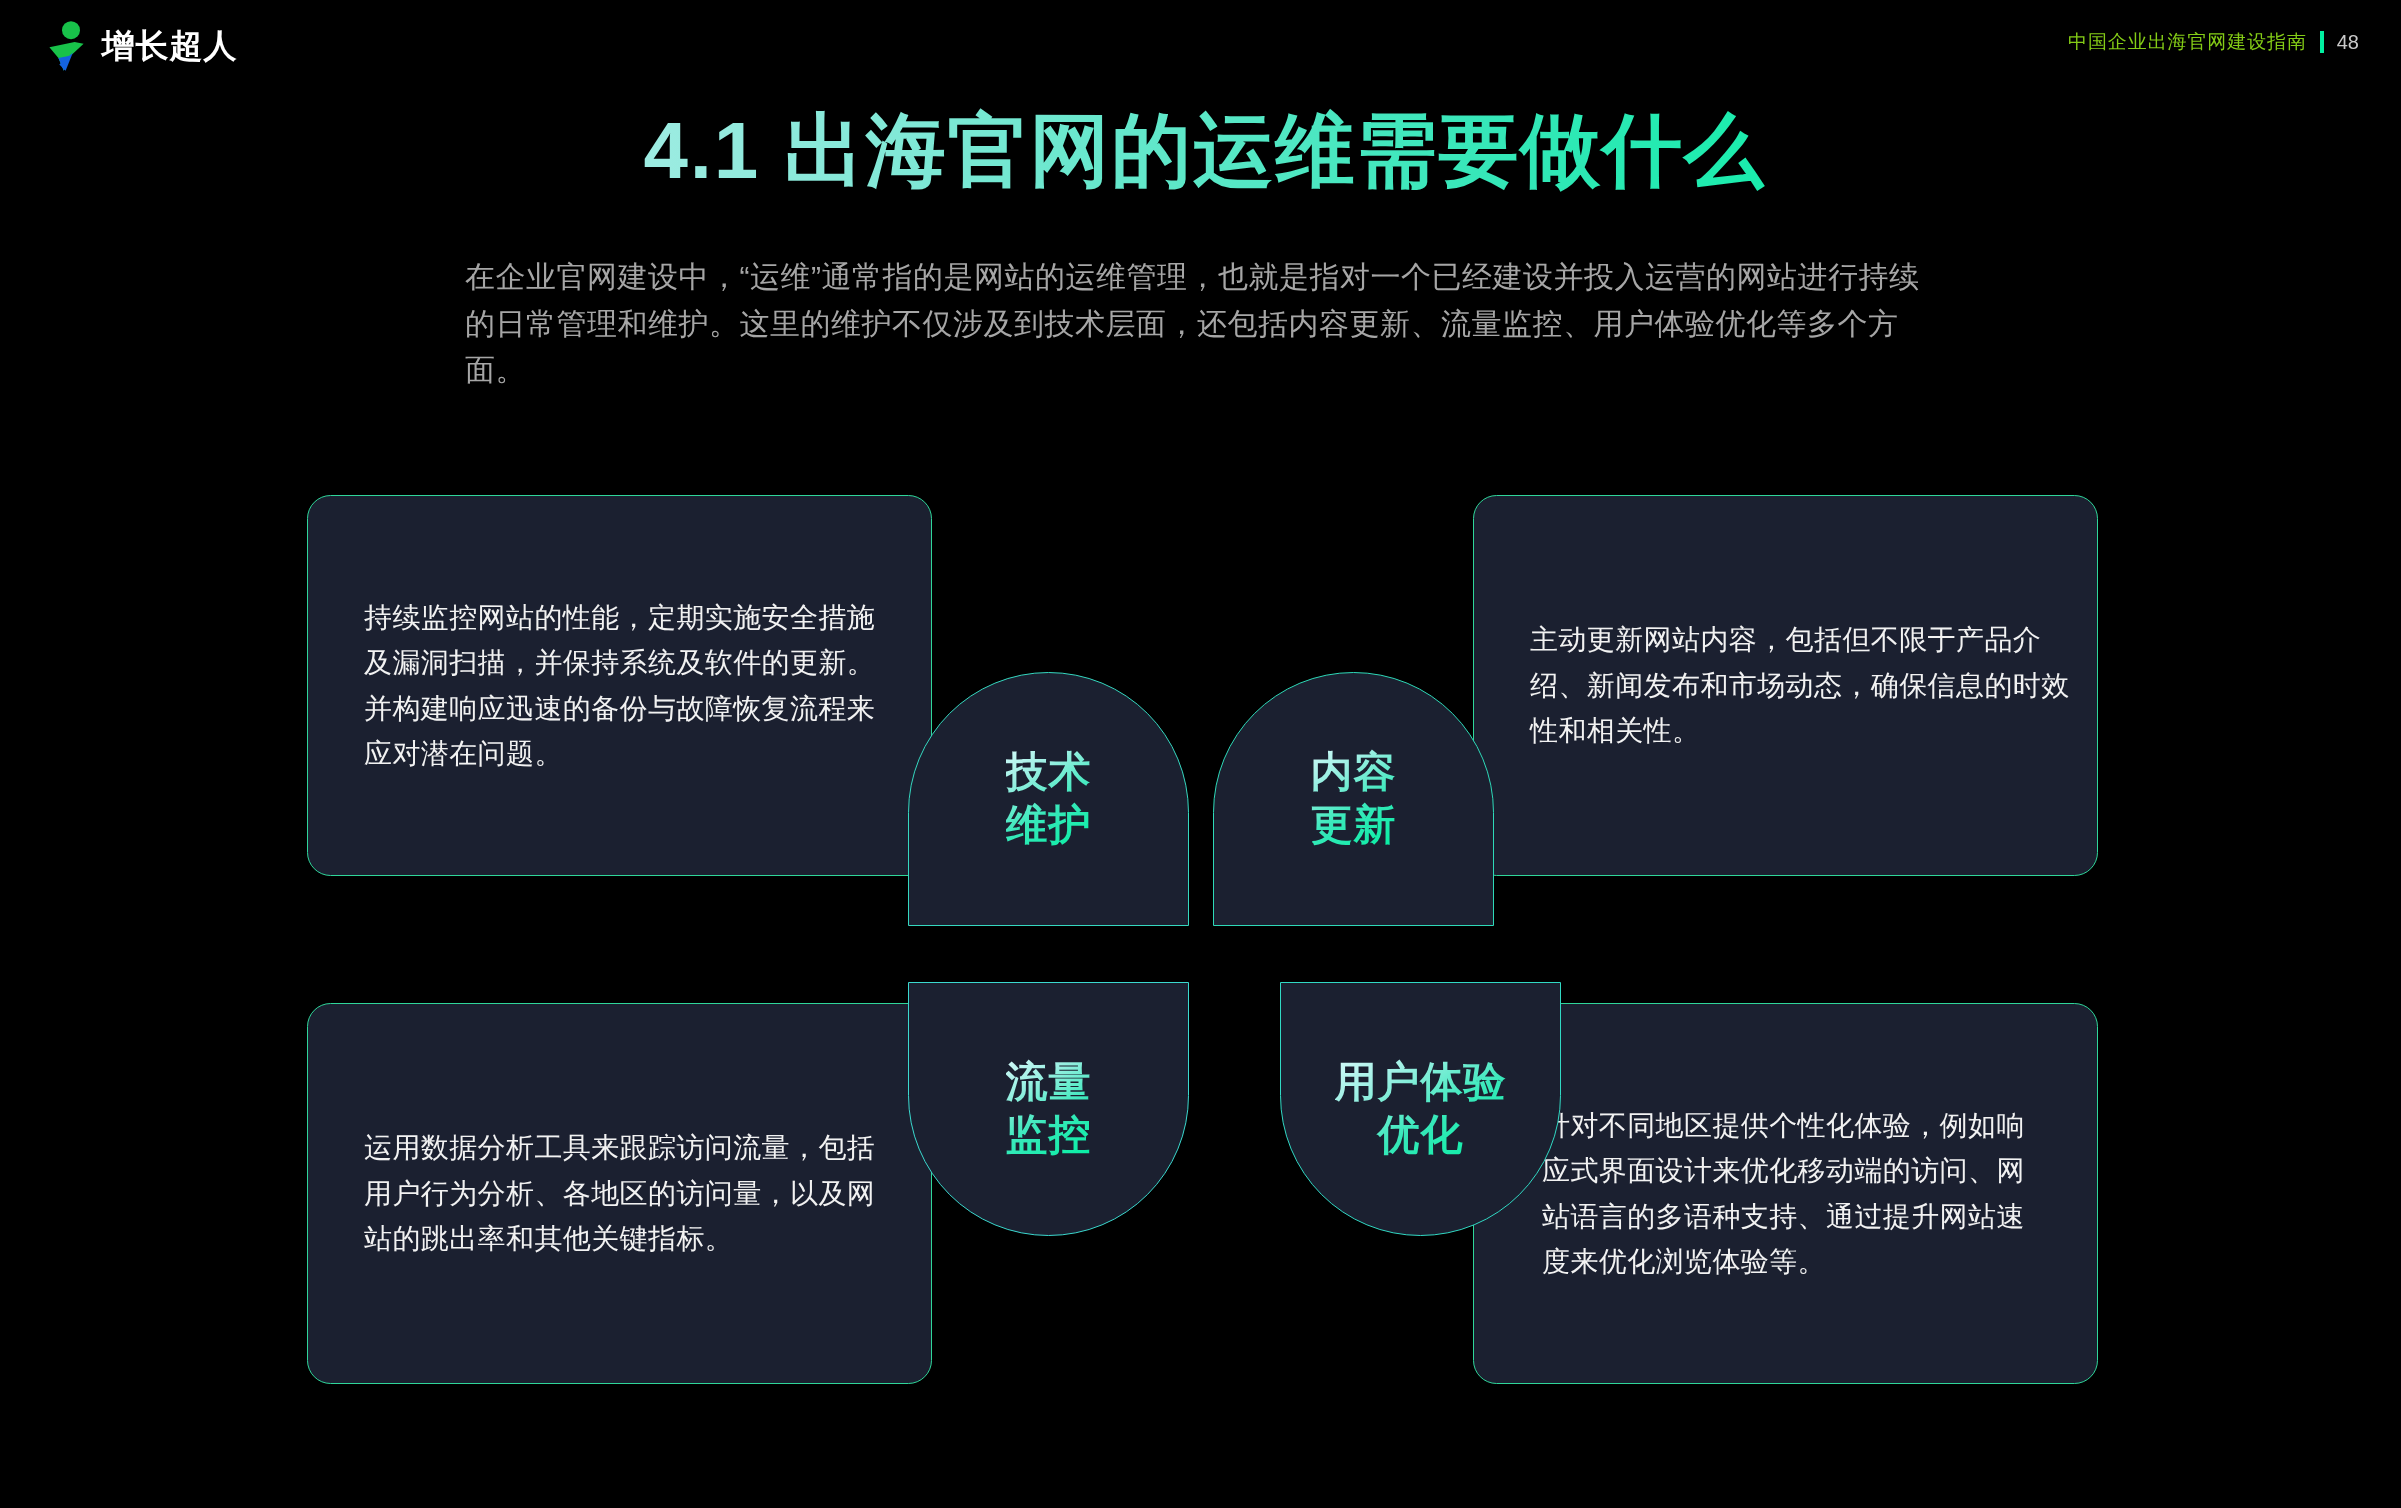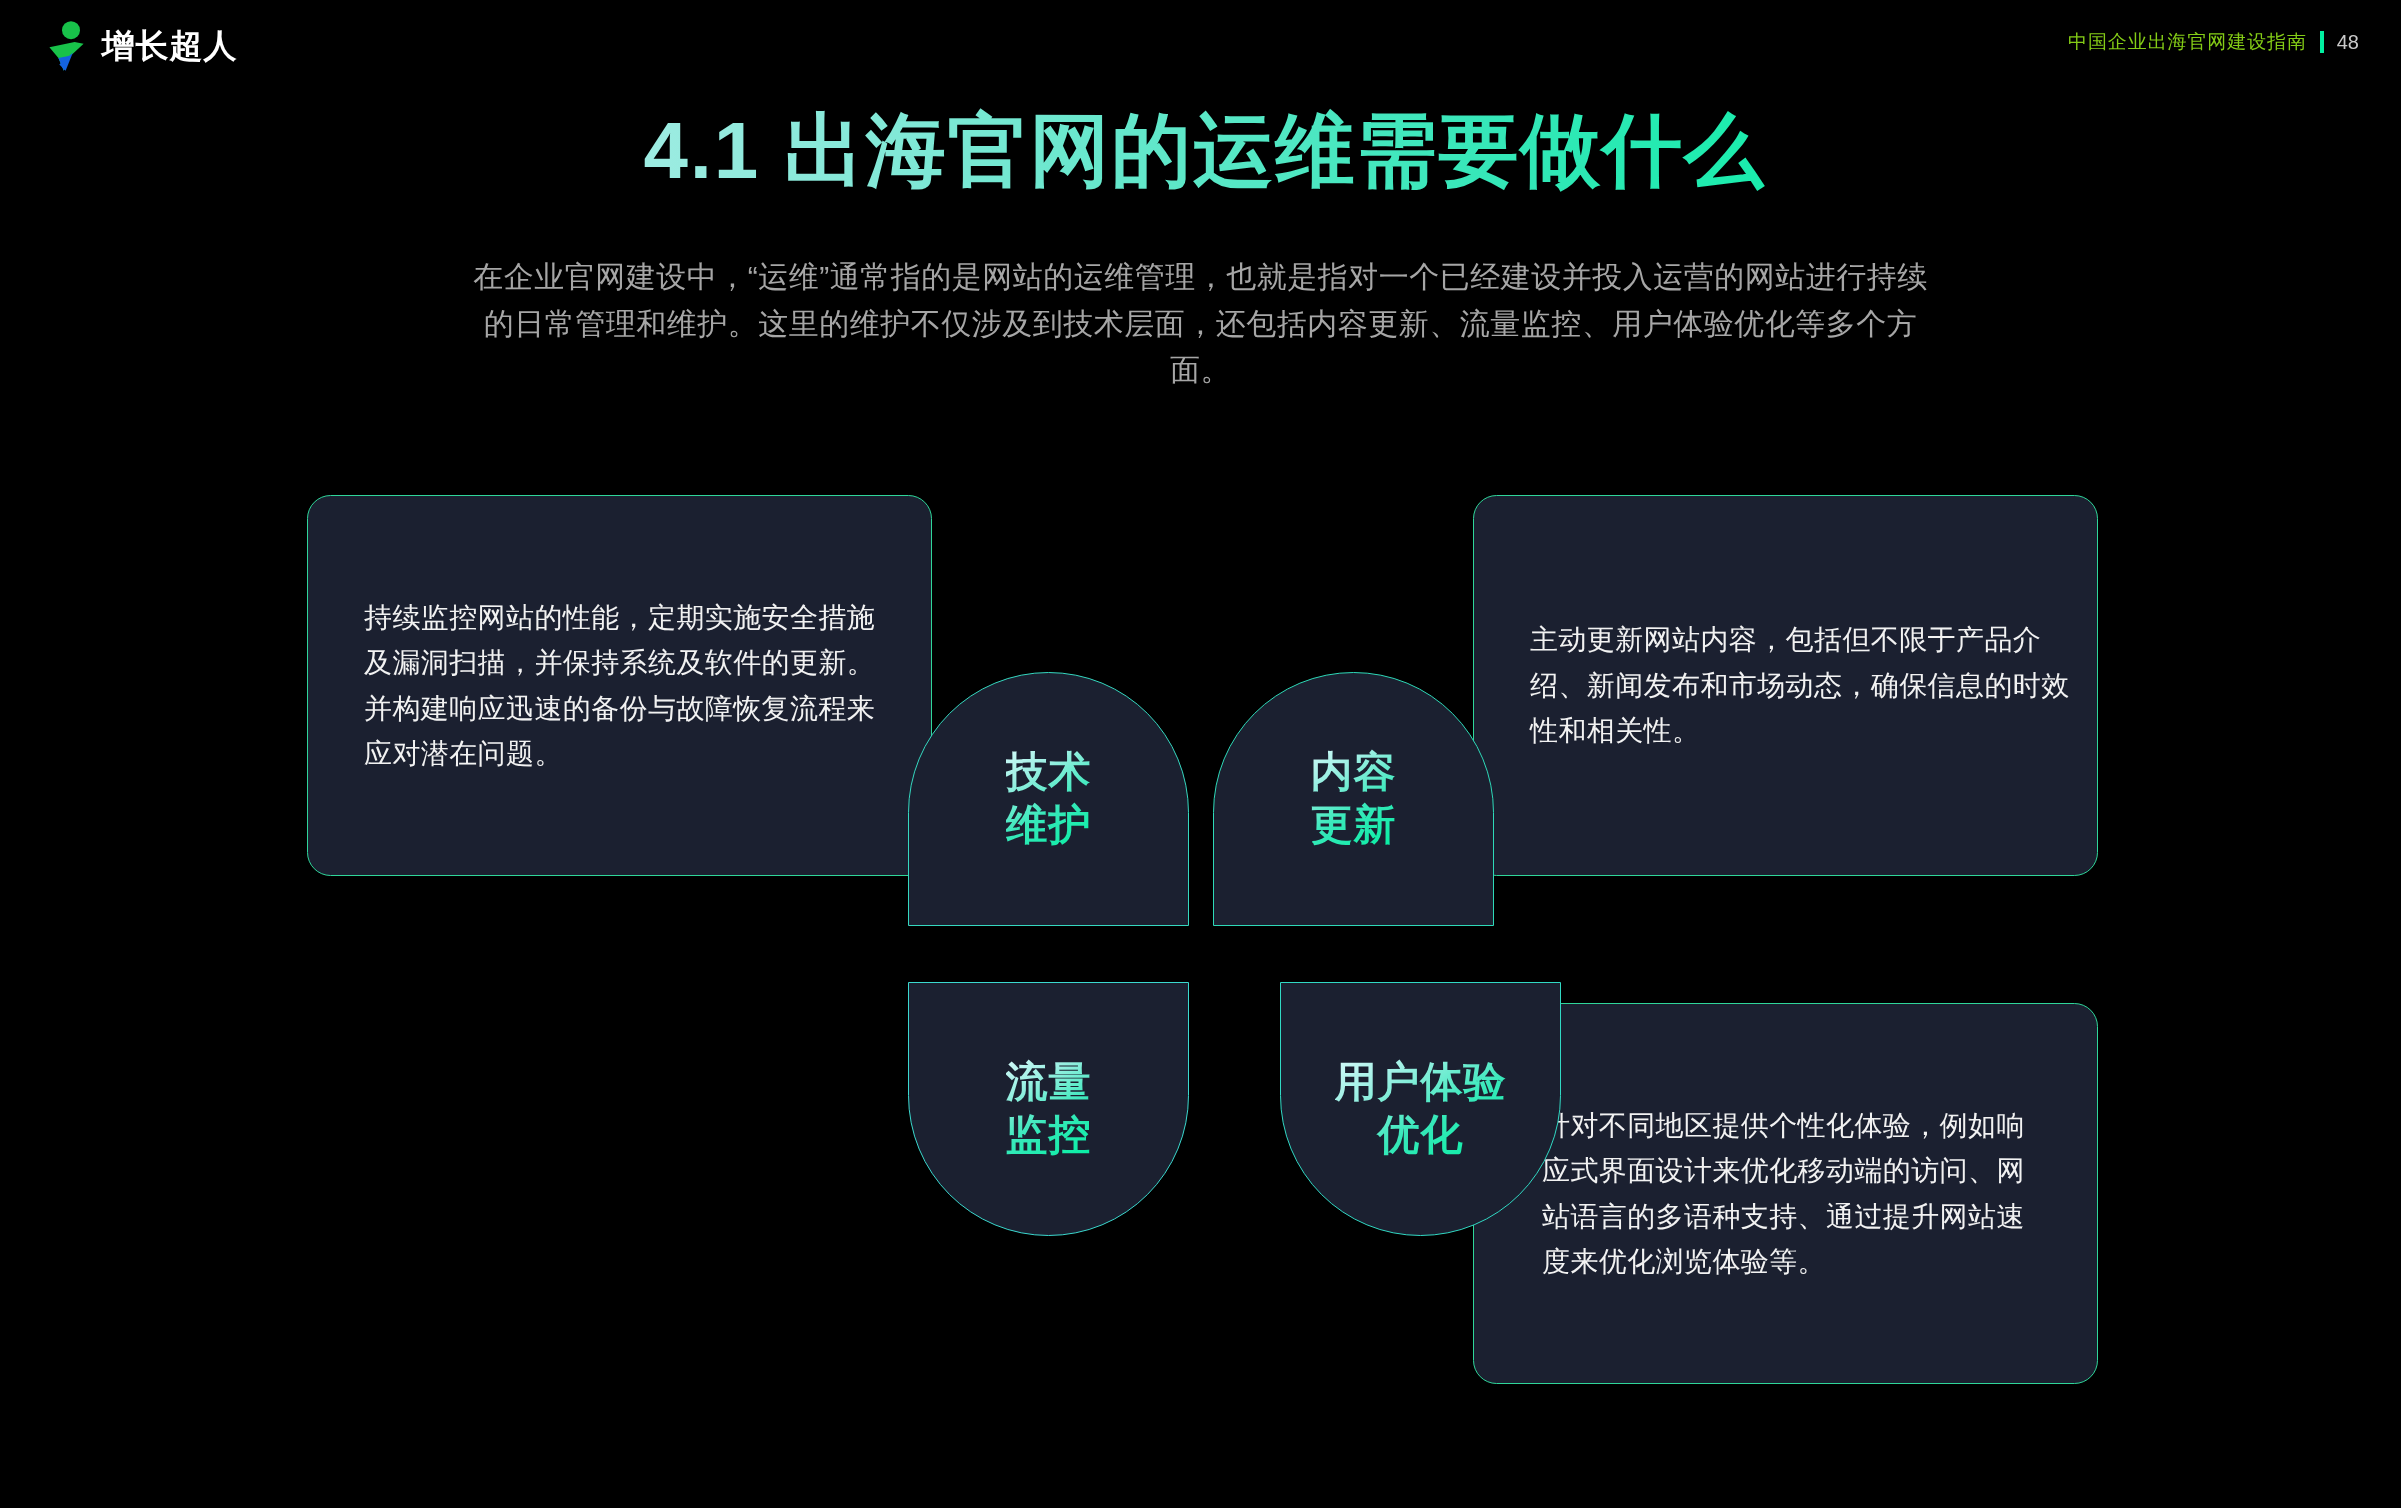--- a/index.html
+++ b/index.html
@@ -84,21 +84,21 @@
     -webkit-text-fill-color: transparent;
     white-space: nowrap;
   }
 
   .subtitle {
     position: absolute;
     top: 254px;
     left: 50%;
     transform: translateX(-50%);
     width: 1471px;
-    text-align: center;
+    text-align: left;
     color: #a6a6a6;
     font-size: 30px;
     line-height: 1.55;
     letter-spacing: 0.5px;
   }
 
   
   .diagram {
     position: absolute;
     left: 0;
@@ -220,20 +220,23 @@
 <div class="diagram">
 
   <div class="card card-tl">
     <div class="card-text">持续监控网站的性能，定期实施安全措施及漏洞扫描，并保持系统及软件的更新。并构建响应迅速的备份与故障恢复流程来应对潜在问题。</div>
   </div>
 
   <div class="card card-tr">
     <div class="card-text">主动更新网站内容，包括但不限于产品介绍、新闻发布和市场动态，确保信息的时效性和相关性。</div>
   </div>
 
+  <div class="card card-bl">
+    <div class="card-text">运用数据分析工具来跟踪访问流量，包括用户行为分析、各地区的访问量，以及网站的跳出率和其他关键指标。</div>
+  </div>
 
   <div class="card card-br">
     <div class="card-text">针对不同地区提供个性化体验，例如响应式界面设计来优化移动端的访问、网站语言的多语种支持、通过提升网站速度来优化浏览体验等。</div>
   </div>
 
   <div class="petal petal-1">
     <div class="petal-label">技术
 维护</div>
   </div>
 

